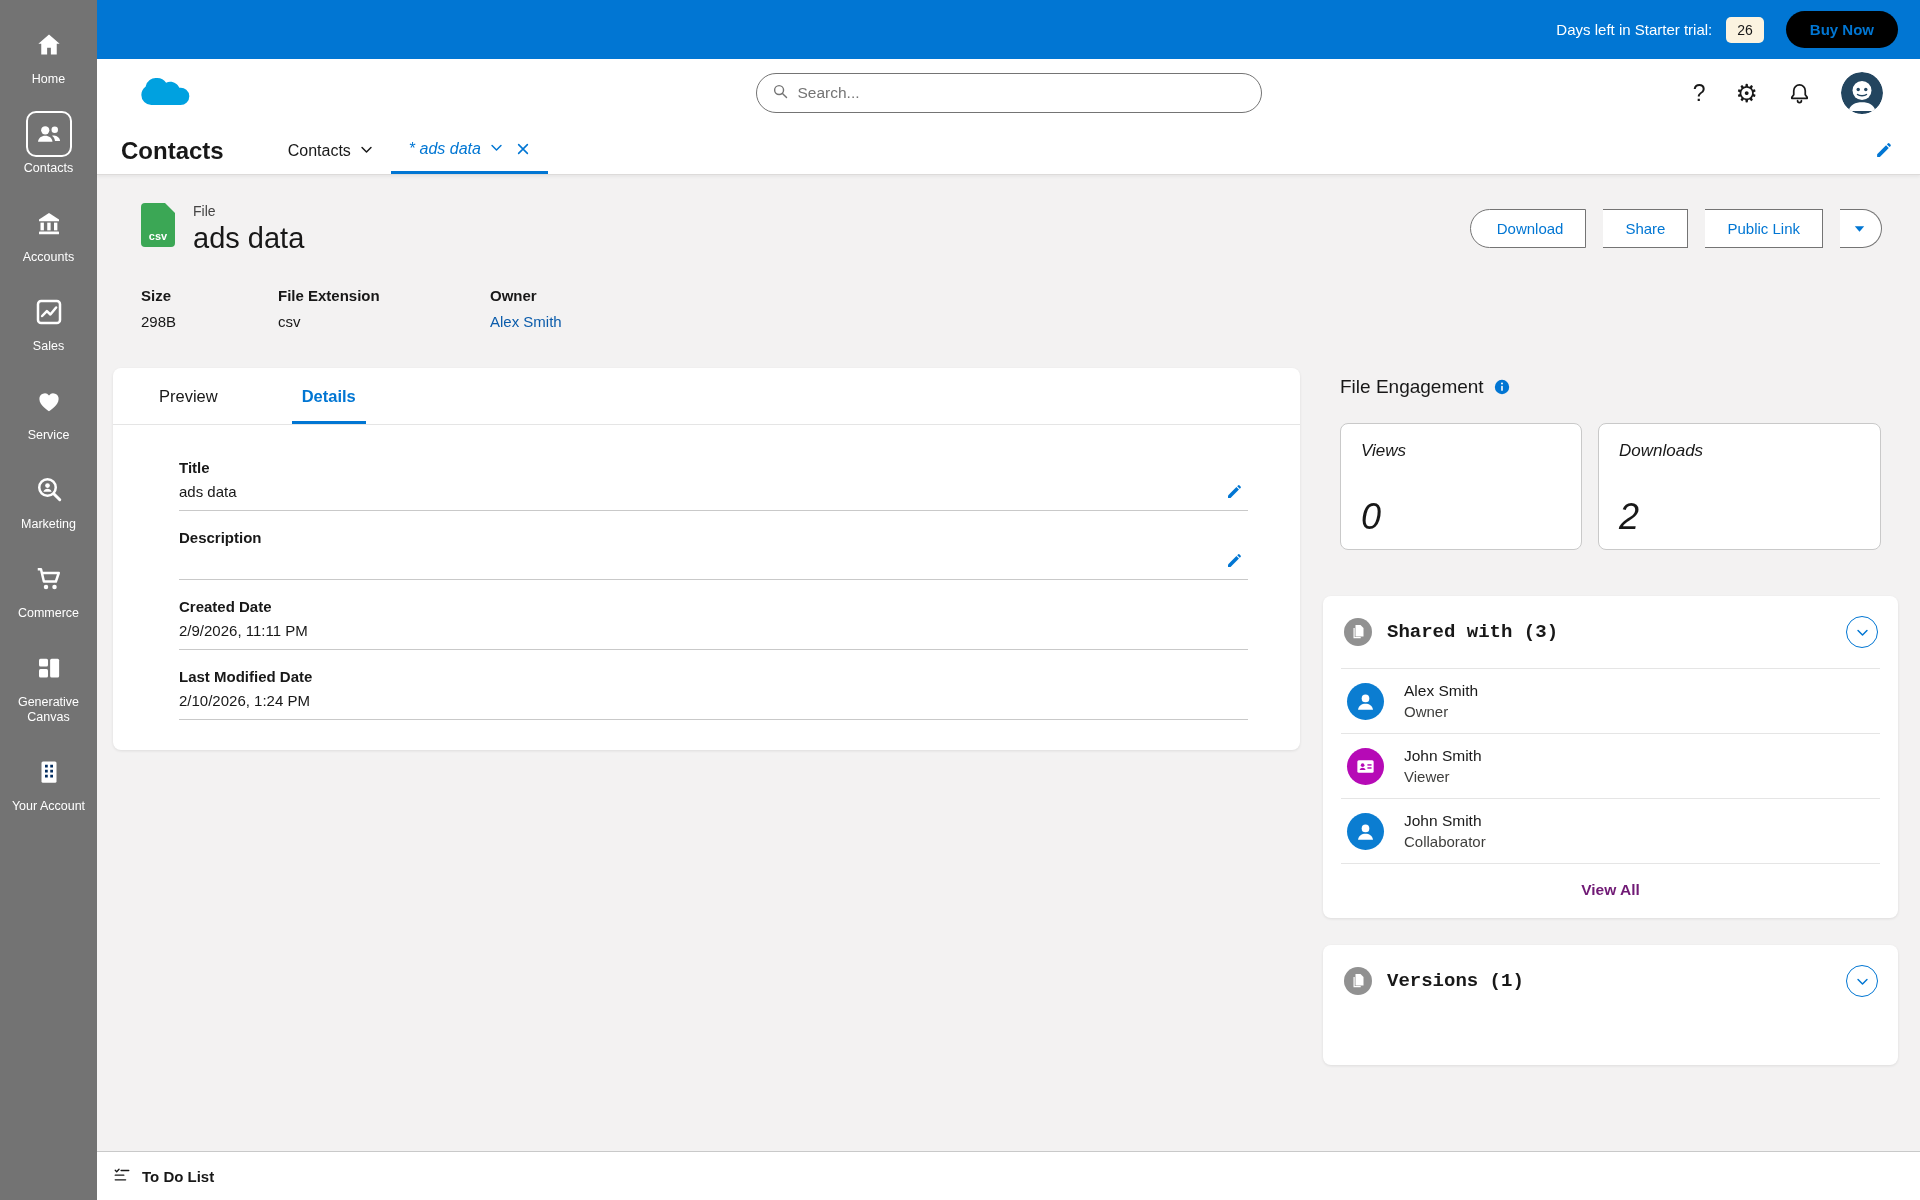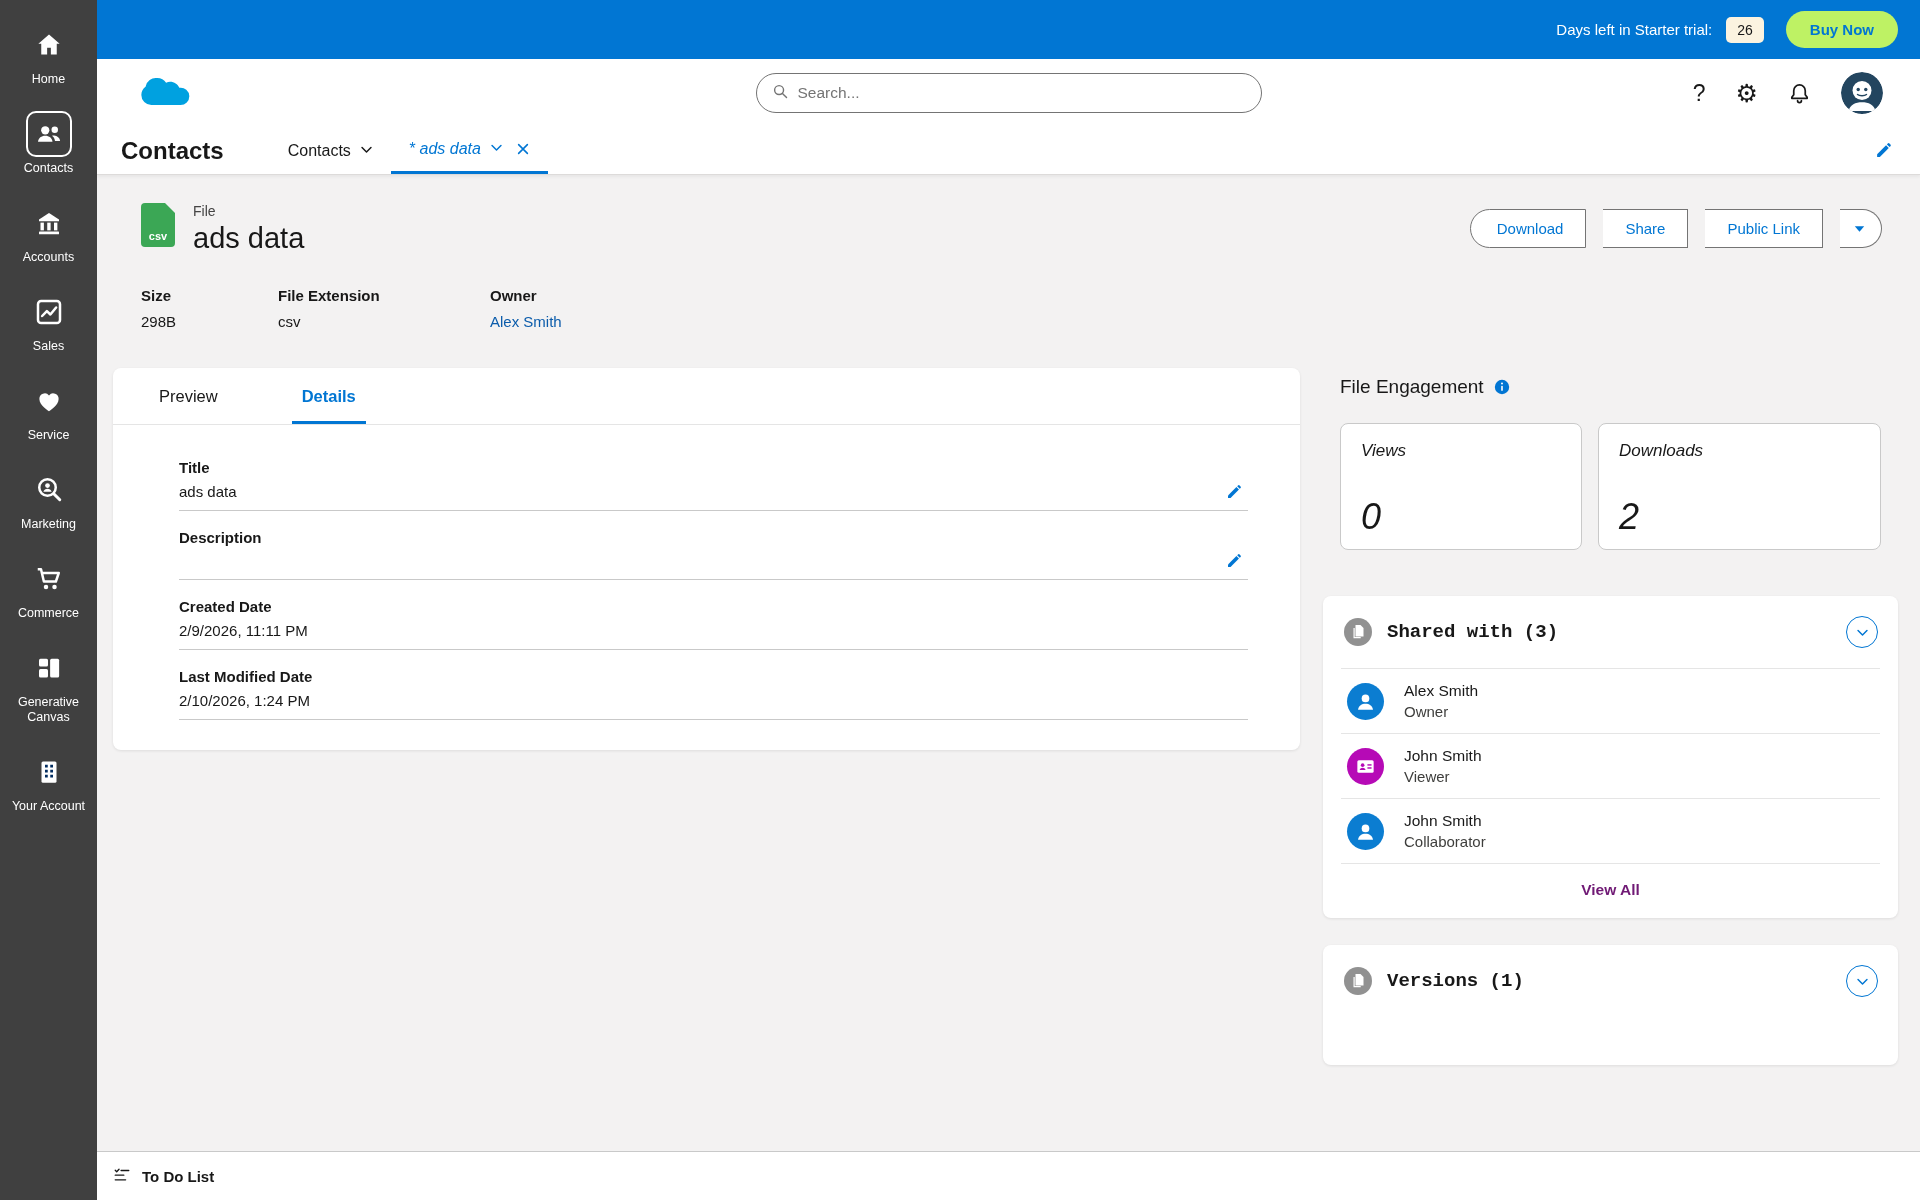--- a/index.html
+++ b/index.html
@@ -1,34 +1,34 @@
 <!DOCTYPE html>
 <html><head>
 <meta charset="utf-8">
 <style>
   * { margin:0; padding:0; box-sizing:border-box; }
   html,body { width:1920px; height:1200px; overflow:hidden; }
   body { font-family:"Liberation Sans", sans-serif; color:#181818; background:#fff; }
   .app { display:flex; width:100%; height:100%; }
 
   
-  .sidebar { width:97px; flex-shrink:0; background:#404040; display:flex; flex-direction:column; align-items:center; padding-top:22px; }
+  .sidebar { width:97px; flex-shrink:0; background:#737373; display:flex; flex-direction:column; align-items:center; padding-top:22px; }
   .nav-item { width:92px; display:flex; flex-direction:column; align-items:center; margin-bottom:24px; cursor:pointer; }
   .icon-wrap { width:46px; height:46px; display:flex; align-items:center; justify-content:center; border-radius:10px; border:2px solid transparent; }
   .nav-item.selected .icon-wrap { border-color:#fff; }
   .nav-item svg { width:30px; height:30px; }
   .nav-label { color:#fff; font-size:12.5px; margin-top:4px; text-align:center; line-height:1.2; }
 
   
   .main { flex:1; display:flex; flex-direction:column; min-width:0; }
 
   .topbar { height:59px; flex-shrink:0; background:#0176D3; display:flex; align-items:center; justify-content:flex-end; padding-right:22px; gap:14px; }
   .trial-text { color:#fff; font-size:15px; }
   .trial-badge { background:#FBF3E0; color:#181818; font-size:14px; padding:5px 11px; border-radius:5px; }
-  .buy-now { background:#bef264; color:#0176D3; font-weight:700; font-size:15px; border:none; border-radius:19px; padding:10px 24px; margin-left:8px; cursor:pointer; }
+  .buy-now { background:#000000; color:#0176D3; font-weight:700; font-size:15px; border:none; border-radius:19px; padding:10px 24px; margin-left:8px; cursor:pointer; }
 
   .header { height:68px; flex-shrink:0; background:#fff; display:flex; align-items:center; padding:0 37px; position:relative; }
   .logo { display:flex; align-items:center; cursor:pointer; }
   .search { position:absolute; left:50%; transform:translateX(-50%); width:506px; height:40px; border:1px solid #747474; border-radius:20px; background:#fff; display:flex; align-items:center; gap:9px; padding:0 15px; }
   .search input { border:none; outline:none; flex:1; font-size:15.5px; font-family:"Liberation Sans", sans-serif; color:#181818; background:transparent; }
   .search input::placeholder { color:#747474; }
   .header-icons { margin-left:auto; display:flex; align-items:center; gap:30px; }
   .hicon { cursor:pointer; display:flex; align-items:center; }
   .help-glyph { font-size:23px; color:#181818; font-weight:400; }
   .gear-glyph { font-size:25px; color:#181818; }

